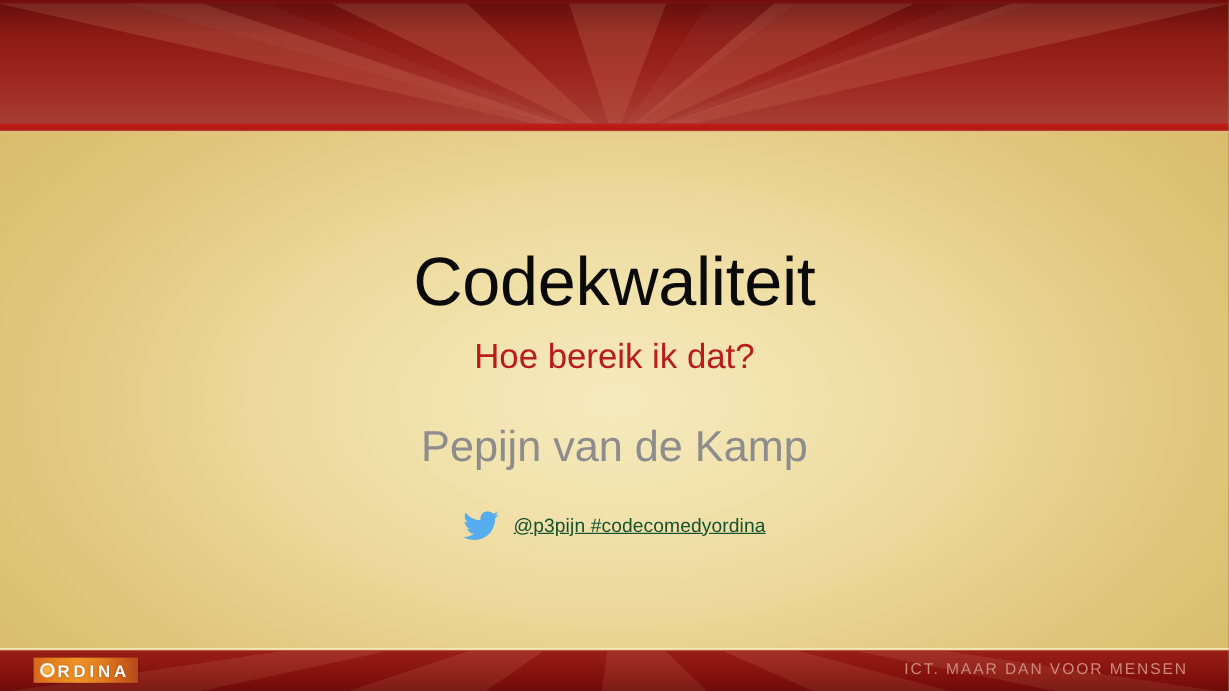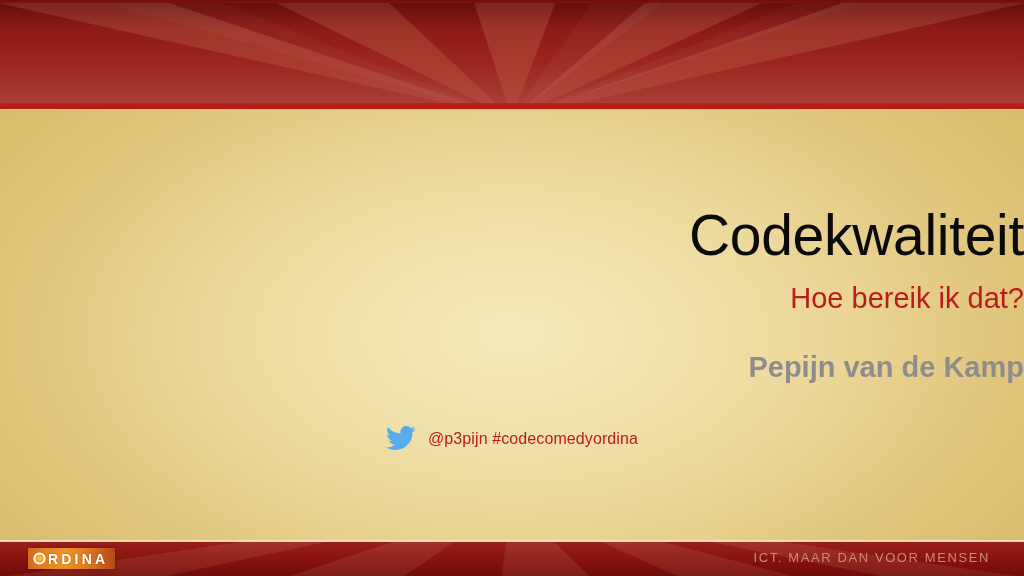--- a/index.html
+++ b/index.html
@@ -101,21 +101,21 @@
     background: linear-gradient(180deg, #f7edc4 0%, #e6cf92 100%);
   }
 
   
   .content {
     position: absolute;
     left: 0;
     top: 110px;
     width: 1024px;
     height: 432px;
-    text-align: right;
+    text-align: center;
     border-radius: 26px;
   }
   .title {
     position: absolute;
     left: 0;
     top: 96px;
     width: 1024px;
     font-size: 57px;
     line-height: 1.05;
     color: #0a0a0a;
@@ -129,45 +129,46 @@
     width: 1024px;
     font-size: 29px;
     color: #b91c1c;
     font-weight: 400;
   }
   .presenter {
     position: absolute;
     left: 0;
     top: 241px;
     width: 1024px;
-    font-size: 29px;
+    font-size: 36px;
     color: #8d8d8d;
-    font-weight: 700;
+    font-weight: 400;
   }
 
   .social {
     position: absolute;
     left: 0;
     top: 316px;
     width: 1024px;
     display: flex;
     align-items: center;
     justify-content: center;
     gap: 12px;
   }
   .twitter-icon {
     display: block;
     width: 30px;
     height: 25px;
     flex: 0 0 auto;
   }
   .handle {
     font-size: 16px;
-    color: #b91c1c;
+    color: #14532d;
     letter-spacing: 0.1px;
+    text-decoration: underline;
   }
 
   
   .footer {
     position: absolute;
     left: 0;
     top: 542px;
     width: 1024px;
     height: 52px;
     overflow: hidden;

